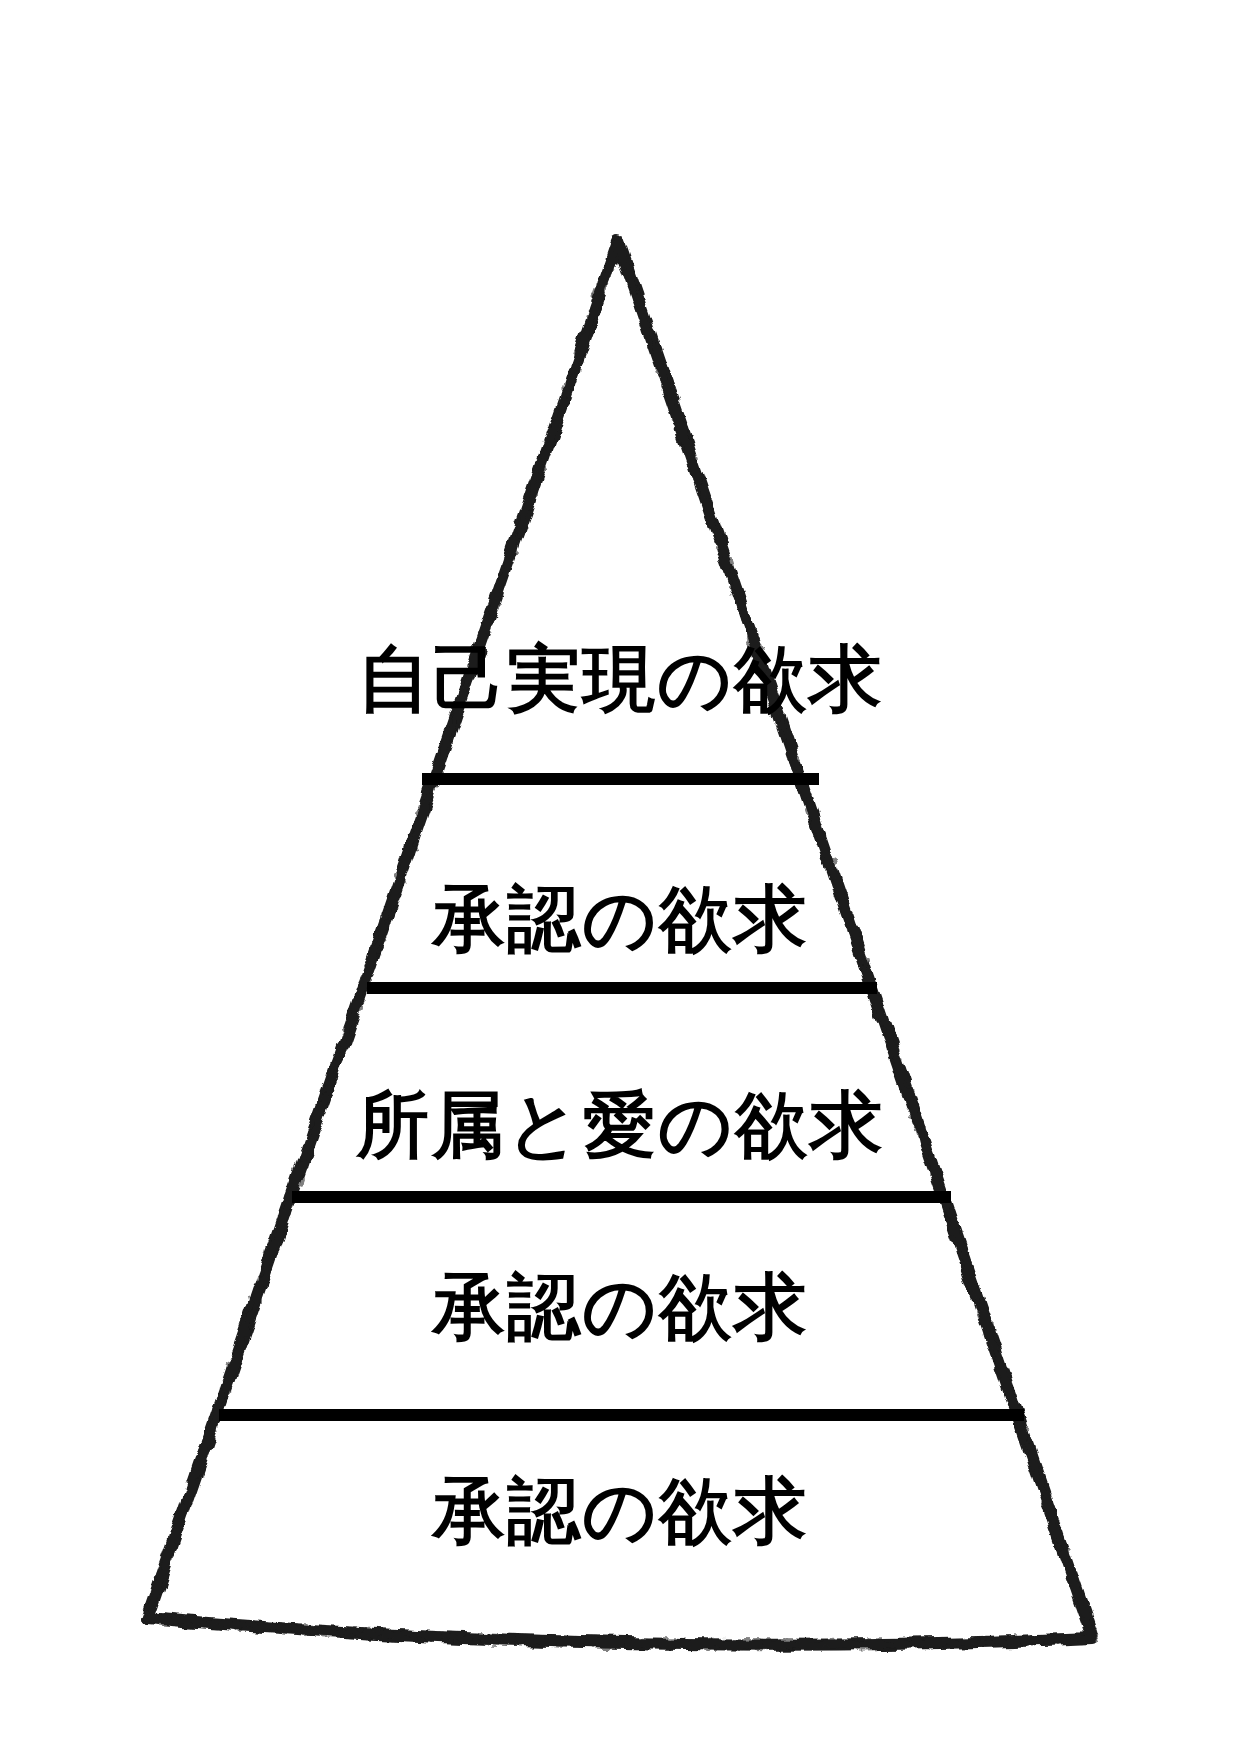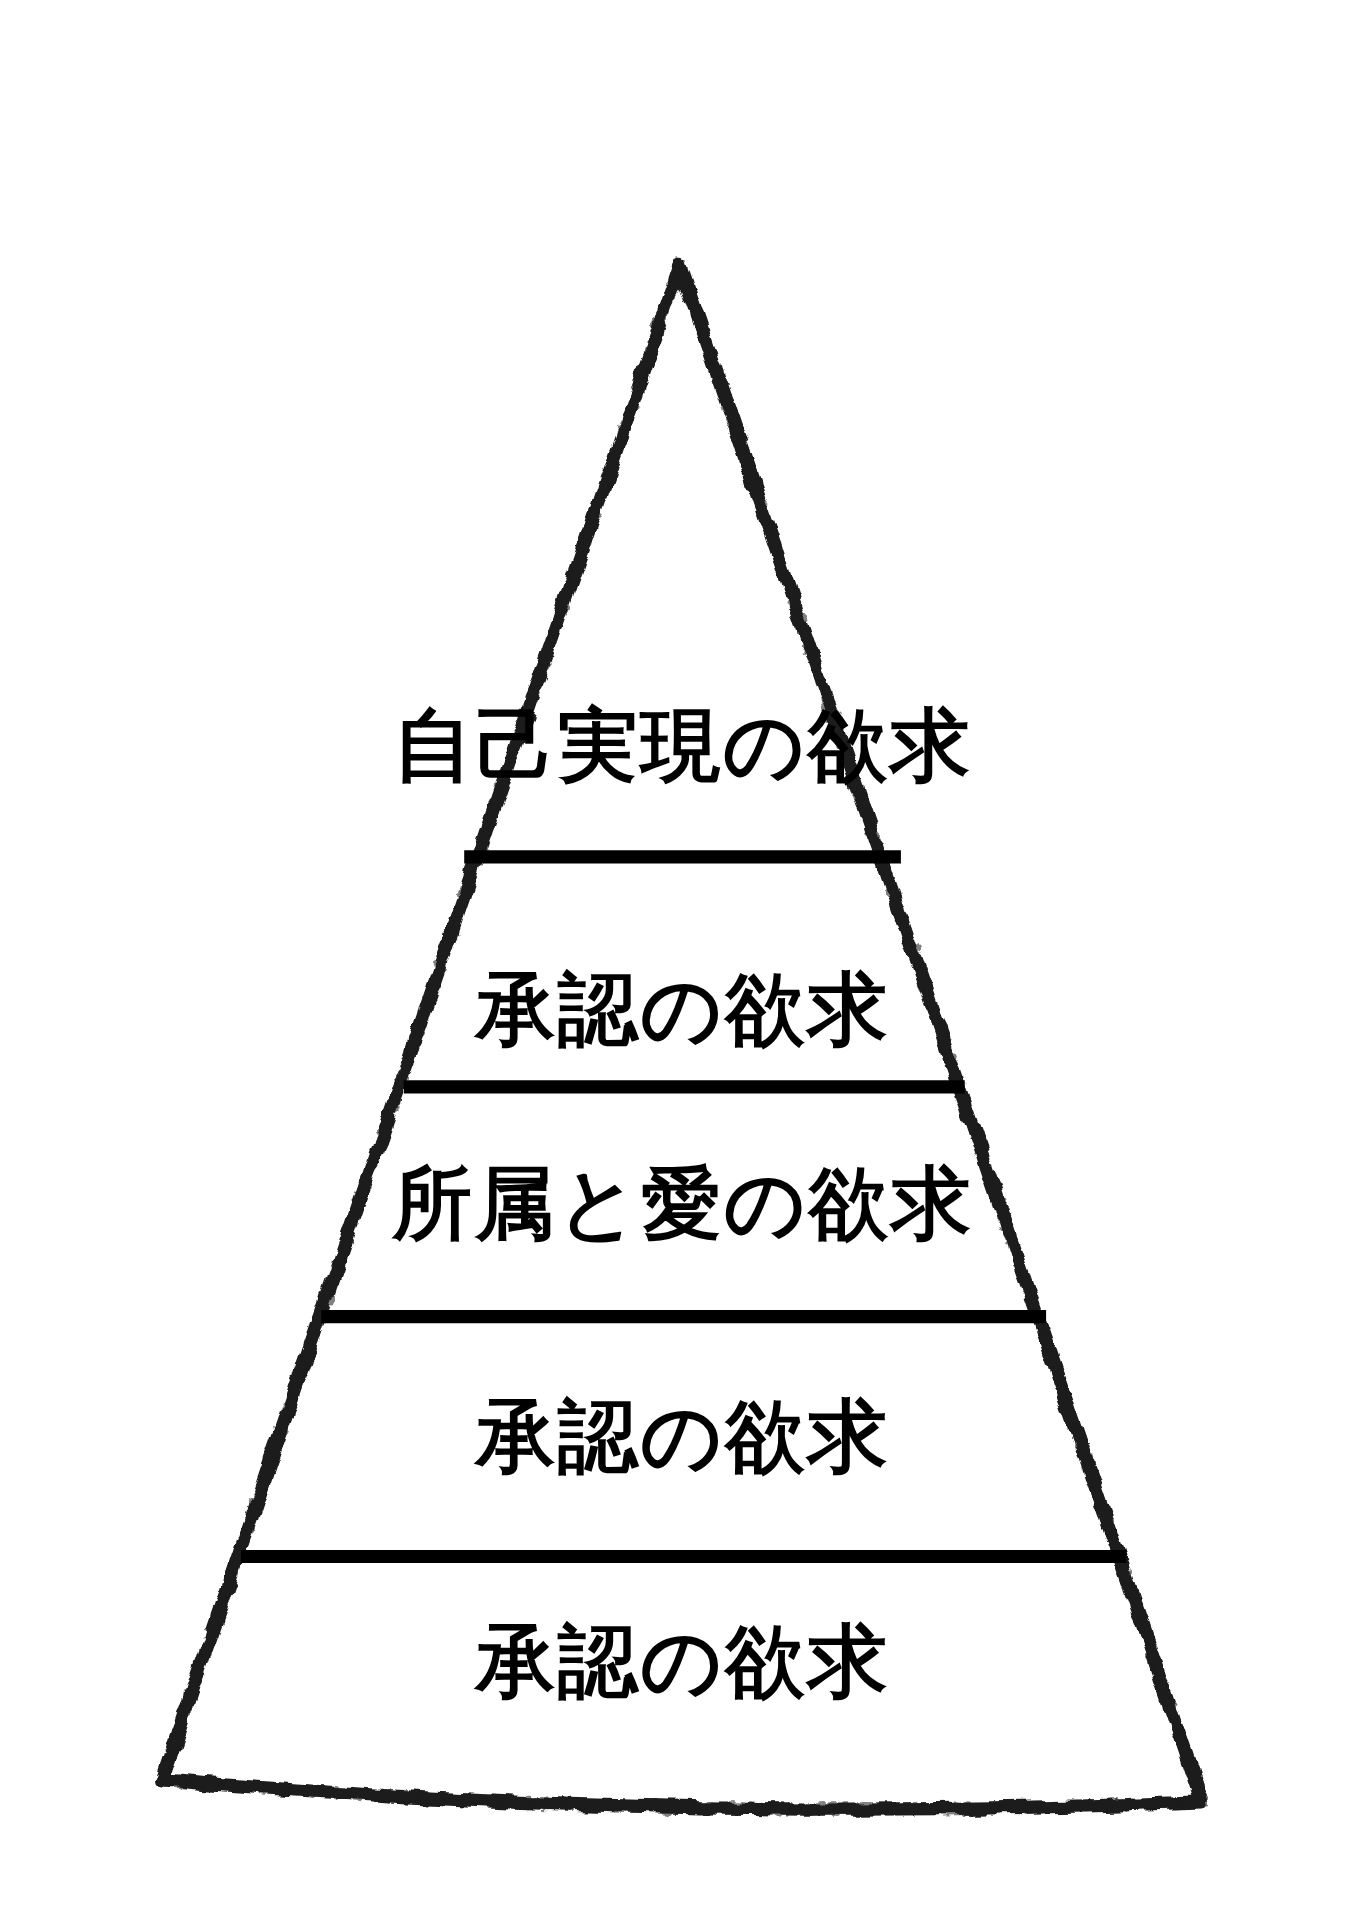--- a/index.html
+++ b/index.html
@@ -50,21 +50,21 @@
     color: var(--text, #000000);
     font-weight: 400;
     font-size: 73px;
     line-height: 1;
     letter-spacing: 2px;
     white-space: nowrap;
     -webkit-text-stroke: 2px var(--text, #000000);
   }
   .level-1 { top: 642px; }
   .level-2 { top: 882px; }
-  .level-3 { top: 1058px; }
+  .level-3 { top: 1088px; }
   .level-4 { top: 1270px; }
   .level-5 { top: 1474px; }
 </style>
 </head>
 <body>
 
 <div class="canvas">
 
   <svg class="pyramid-svg" viewBox="0 0 1241 1748" xmlns="http://www.w3.org/2000/svg">
     <defs>

